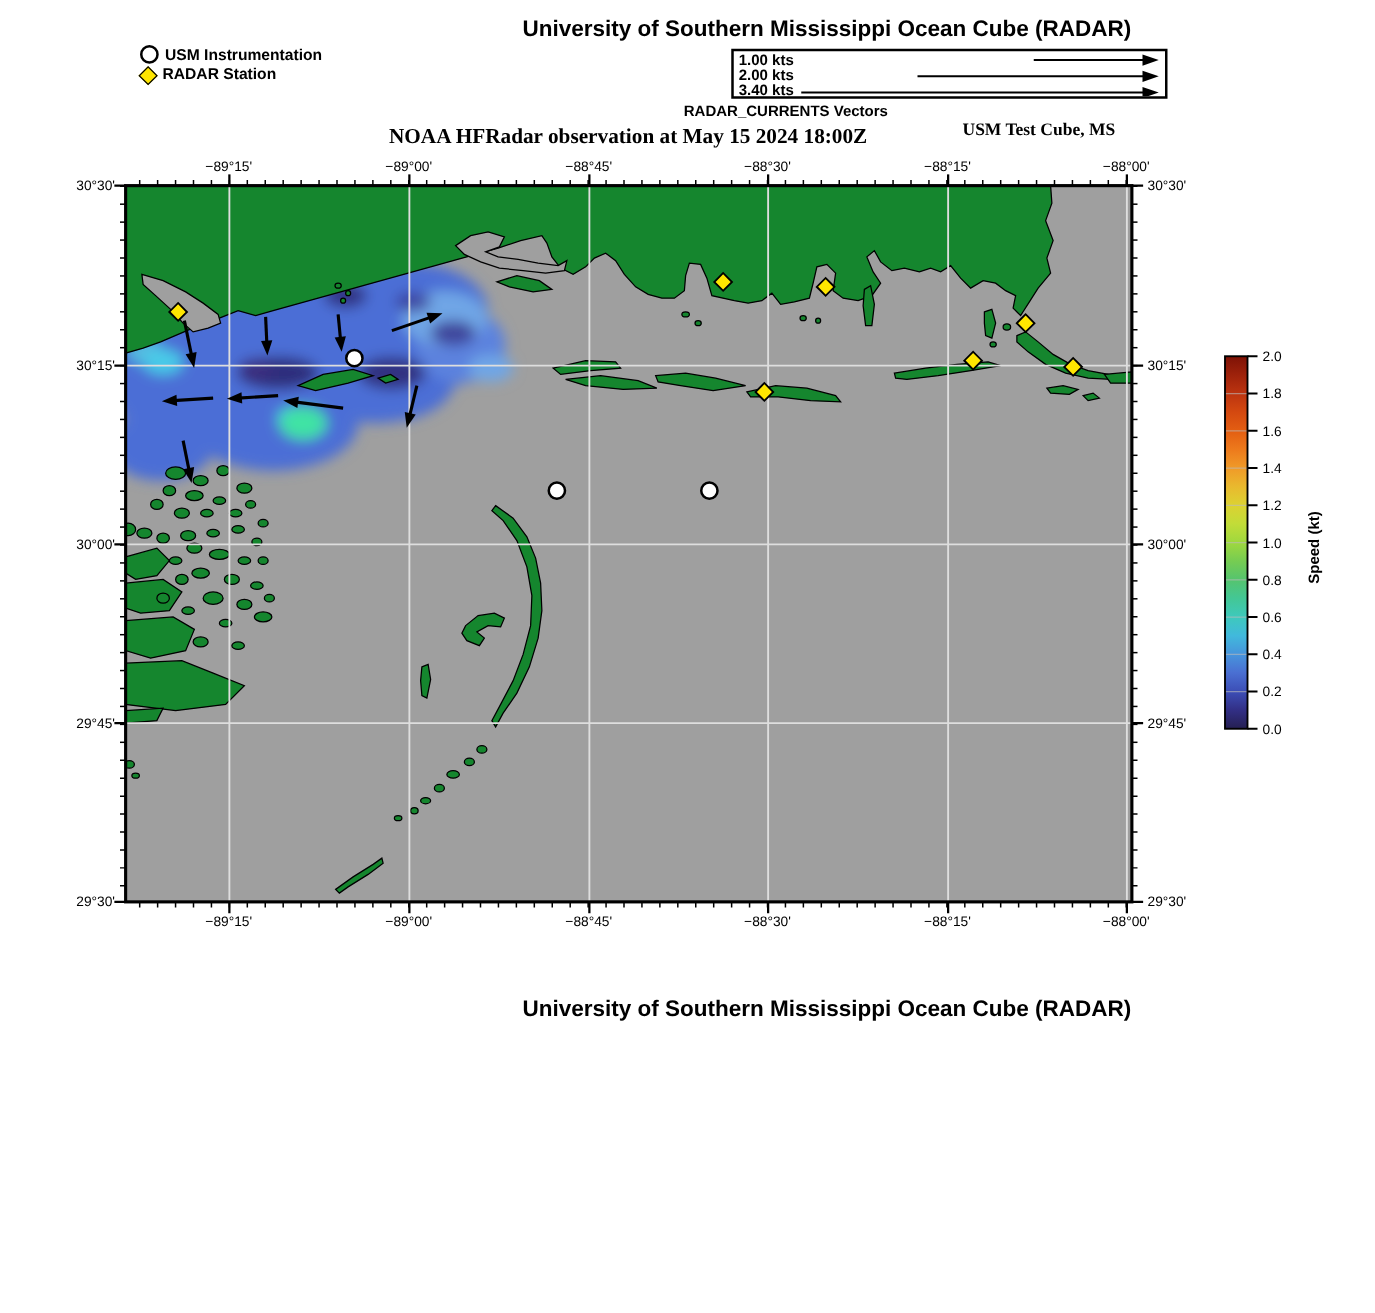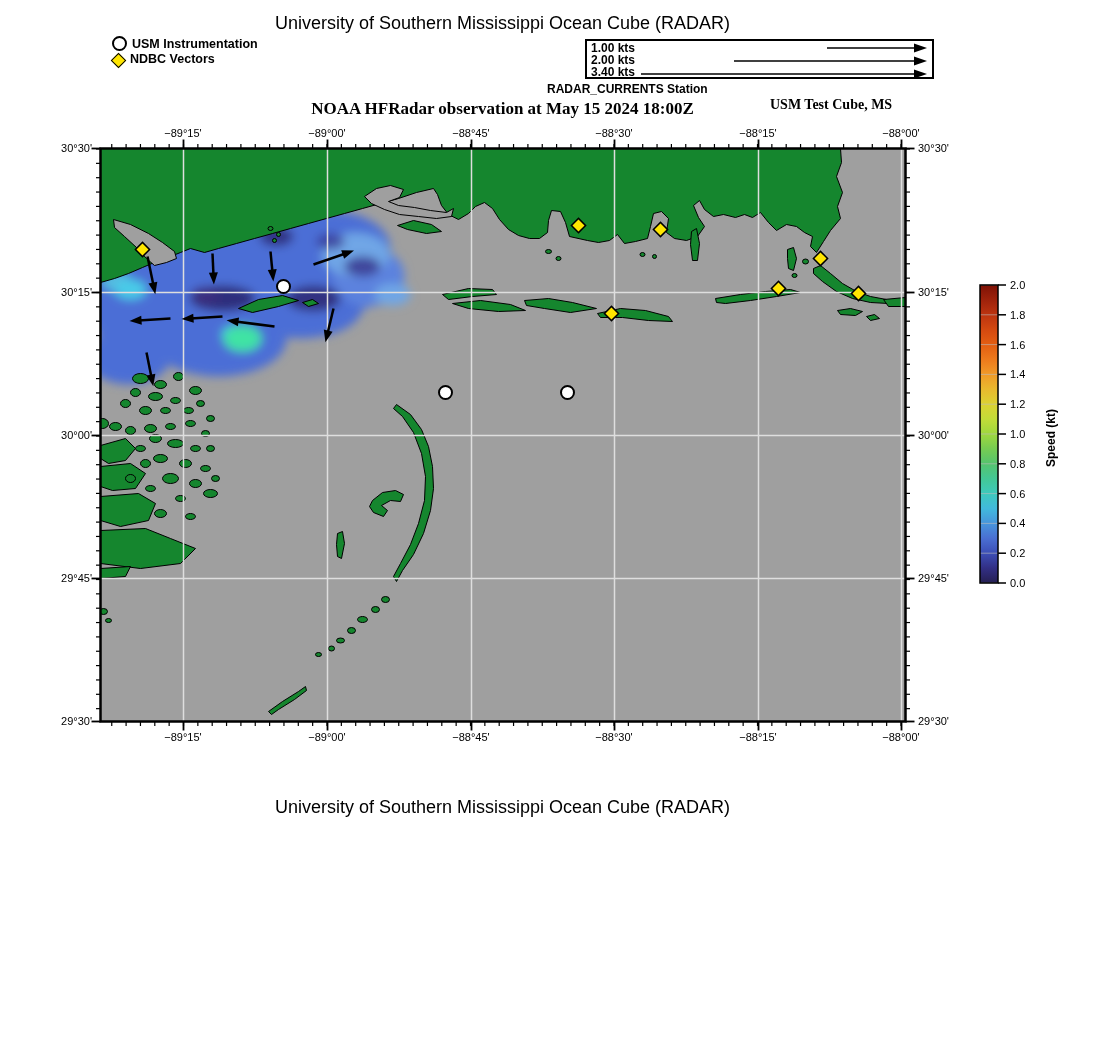--- a/index.html
+++ b/index.html
@@ -1,19 +1,19 @@
 <!DOCTYPE html>
 <html><head>
 <meta charset="utf-8">
 <style>
   html,body{margin:0;padding:0;background:#ffffff;}
   #page{position:relative;width:1100px;height:1050px;background:#ffffff;overflow:hidden;
         font-family:"Liberation Sans",sans-serif;color:#000;}
   .abs{position:absolute;}
-  #title-top,#title-bottom{left:100px;width:805px;text-align:center;font-size:18px;font-weight:normal;}
+  #title-top,#title-bottom{left:100px;width:805px;text-align:right;font-size:18px;font-weight:bold;}
   #title-top{top:13px;}
   #title-bottom{top:797px;}
   #legend{left:112px;top:36px;}
   .legend-row{display:flex;align-items:flex-end;height:15px;gap:5px;}
   .icon-circle{width:11px;height:11px;border:2px solid #000;border-radius:50%;background:#fff;flex:0 0 auto;}
   .icon-diamond{width:9px;height:9px;border:1.5px solid #000;background:#FFE600;transform:rotate(45deg);margin:0 1px;flex:0 0 auto;}
   .legend-label{font-size:12.5px;font-weight:bold;white-space:nowrap;}
   #vecbox{left:547px;top:39px;width:345px;height:36px;border:2px solid #000;background:#fff;margin-left:38px;}
   .vec-label{position:absolute;left:4px;font-size:12px;font-weight:bold;line-height:12px;}
   #vecsvg{position:absolute;left:0;top:0;}
@@ -34,39 +34,39 @@
 
   <div class="abs" id="title-top">University of Southern Mississippi Ocean Cube (RADAR)</div>
 
   <div class="abs" id="legend">
     <div class="legend-row">
       <span class="icon-circle"></span>
       <span class="legend-label">USM Instrumentation</span>
     </div>
     <div class="legend-row">
       <span class="icon-diamond"></span>
-      <span class="legend-label">NDBC Vectors</span>
+      <span class="legend-label">RADAR Station</span>
     </div>
   </div>
 
   <div class="abs" id="vecbox">
     <div class="vec-label" style="top:1px">1.00 kts</div>
     <div class="vec-label" style="top:13px">2.00 kts</div>
     <div class="vec-label" style="top:25px">3.40 kts</div>
     <svg id="vecsvg" width="345" height="36">
         <line x1="240" y1="7" x2="330" y2="7" stroke="#000" stroke-width="1.5"></line>
         <polygon points="340,7 327,11.5 327,2.5" fill="#000"></polygon>
         <line x1="147" y1="20" x2="330" y2="20" stroke="#000" stroke-width="1.5"></line>
         <polygon points="340,20 327,24.5 327,15.5" fill="#000"></polygon>
         <line x1="54" y1="33" x2="330" y2="33" stroke="#000" stroke-width="1.5"></line>
         <polygon points="340,33 327,37.5 327,28.5" fill="#000"></polygon>
       </svg>
   </div>
 
-  <div class="abs" id="vec-caption">RADAR_CURRENTS Station</div>
+  <div class="abs" id="vec-caption">RADAR_CURRENTS Vectors</div>
   <div class="abs" id="subtitle">NOAA HFRadar observation at May 15 2024 18:00Z</div>
   <div class="abs" id="range-label">USM Test Cube, MS</div>
 
   <svg id="mapsvg" class="abs" style="left:0;top:0" width="1100" height="770">
     <defs>
       <clipPath id="mapclip">
           <rect x="0" y="0" width="805" height="573"></rect>
         </clipPath>
       <filter id="blobblur" x="-20%" y="-20%" width="140%" height="140%">
         <feGaussianBlur stdDeviation="5"></feGaussianBlur>

